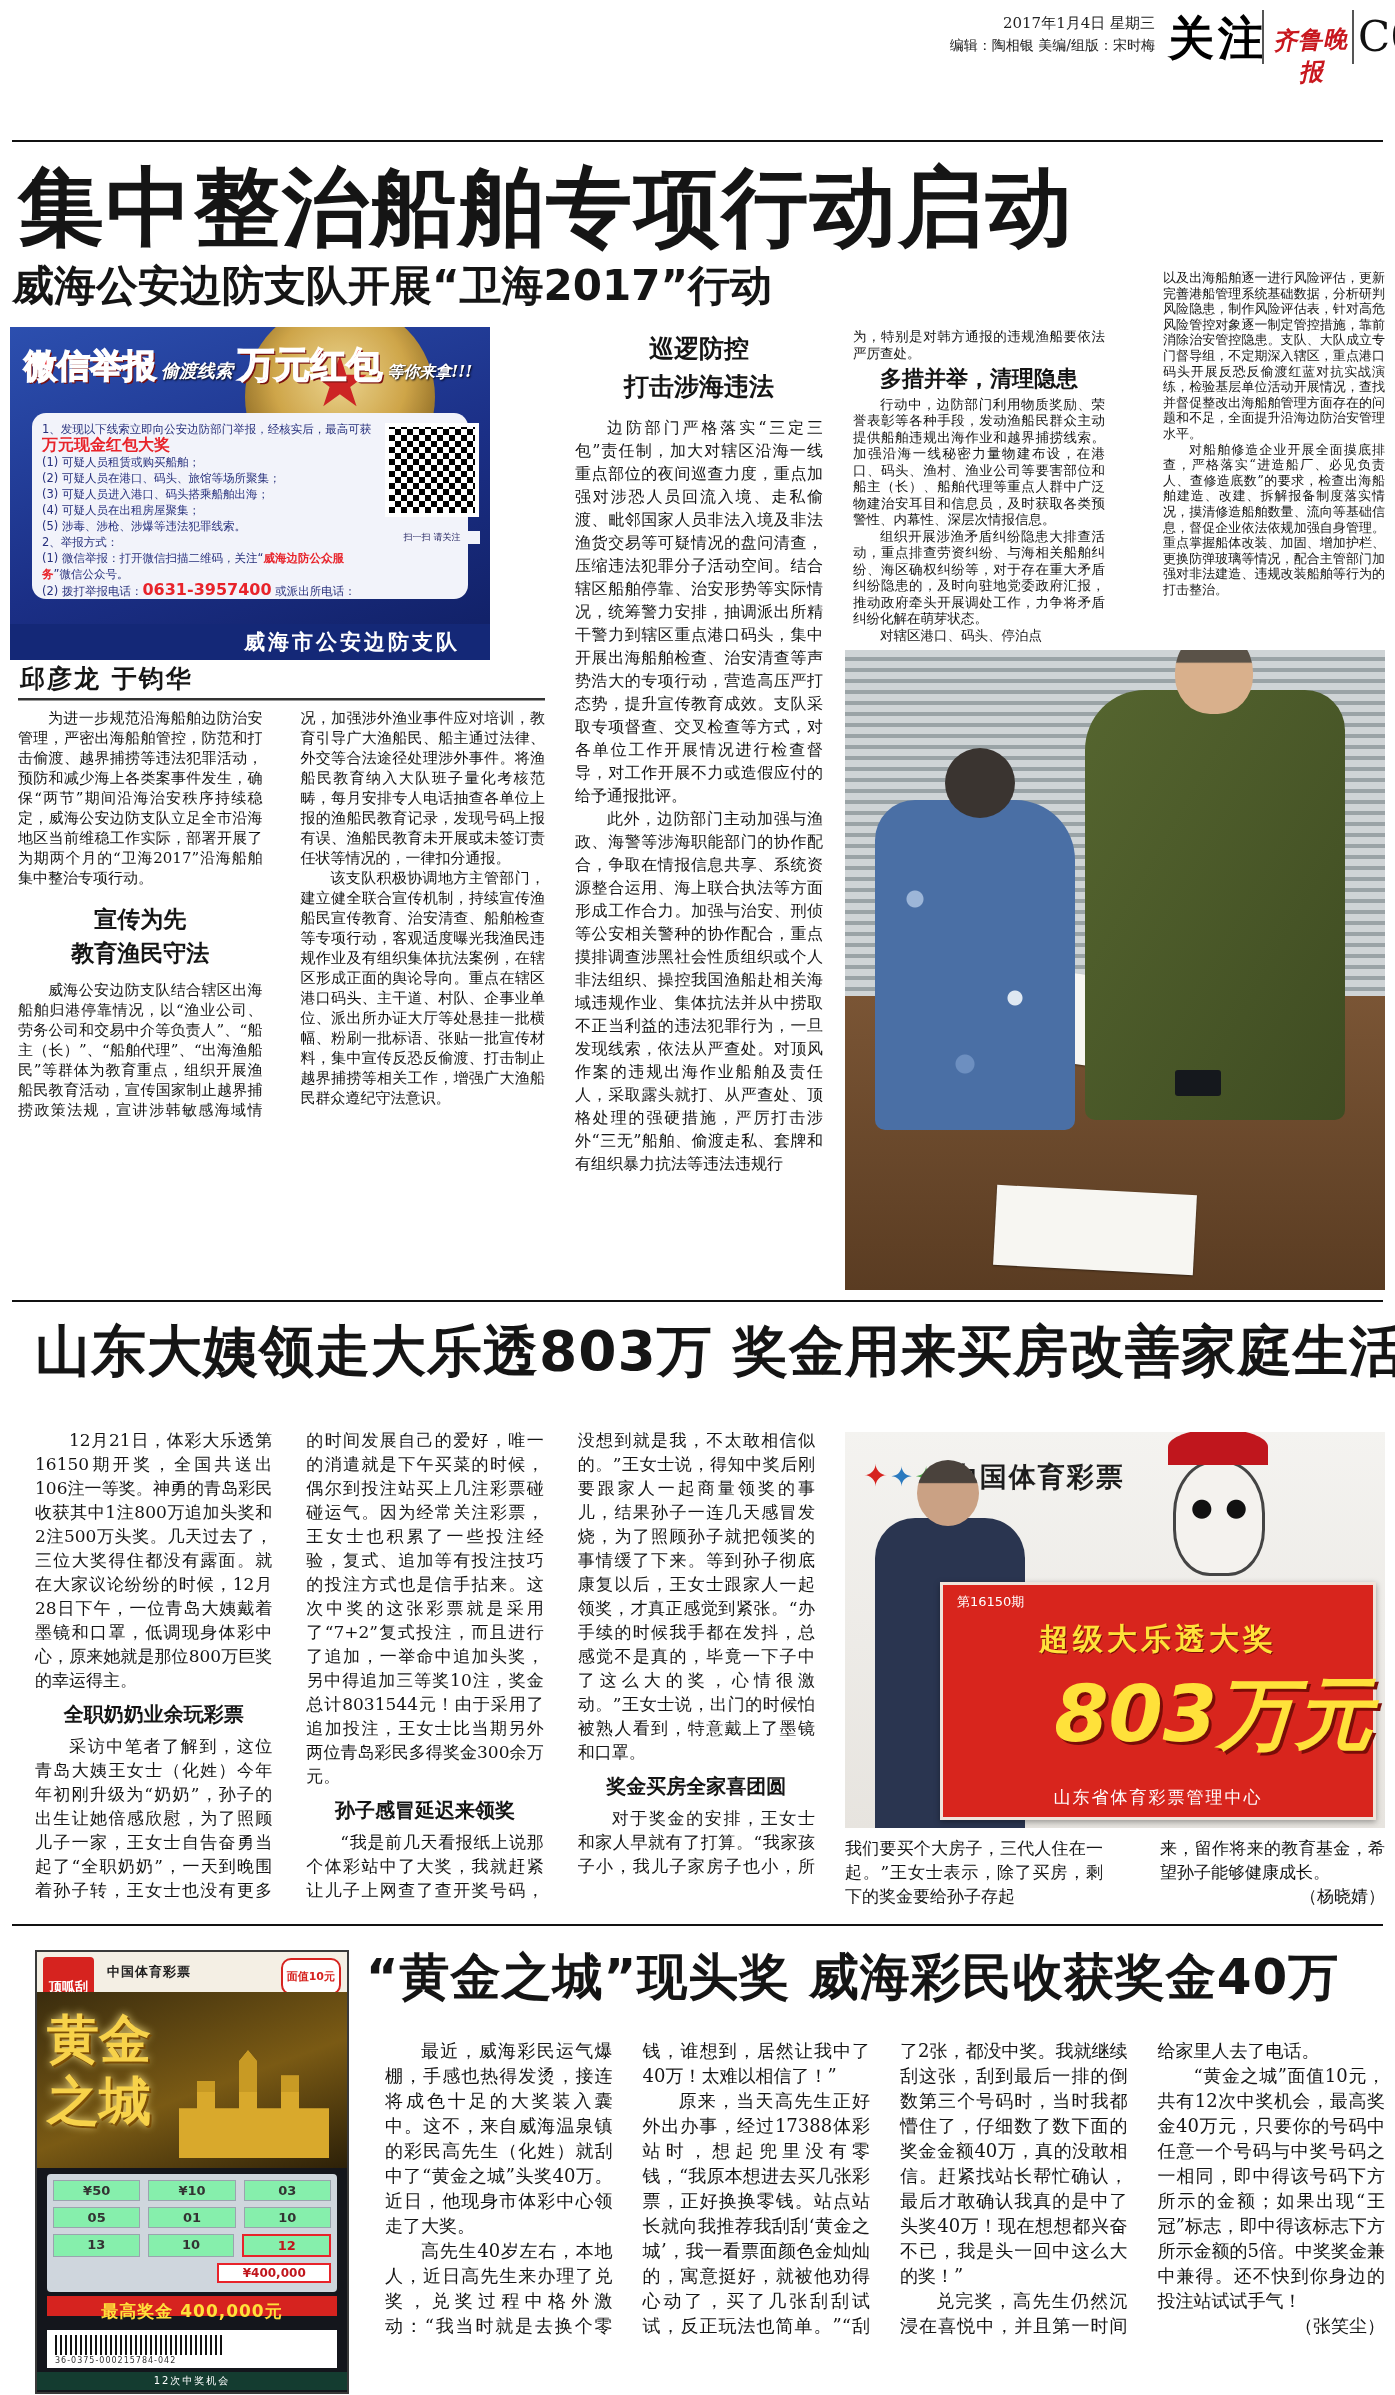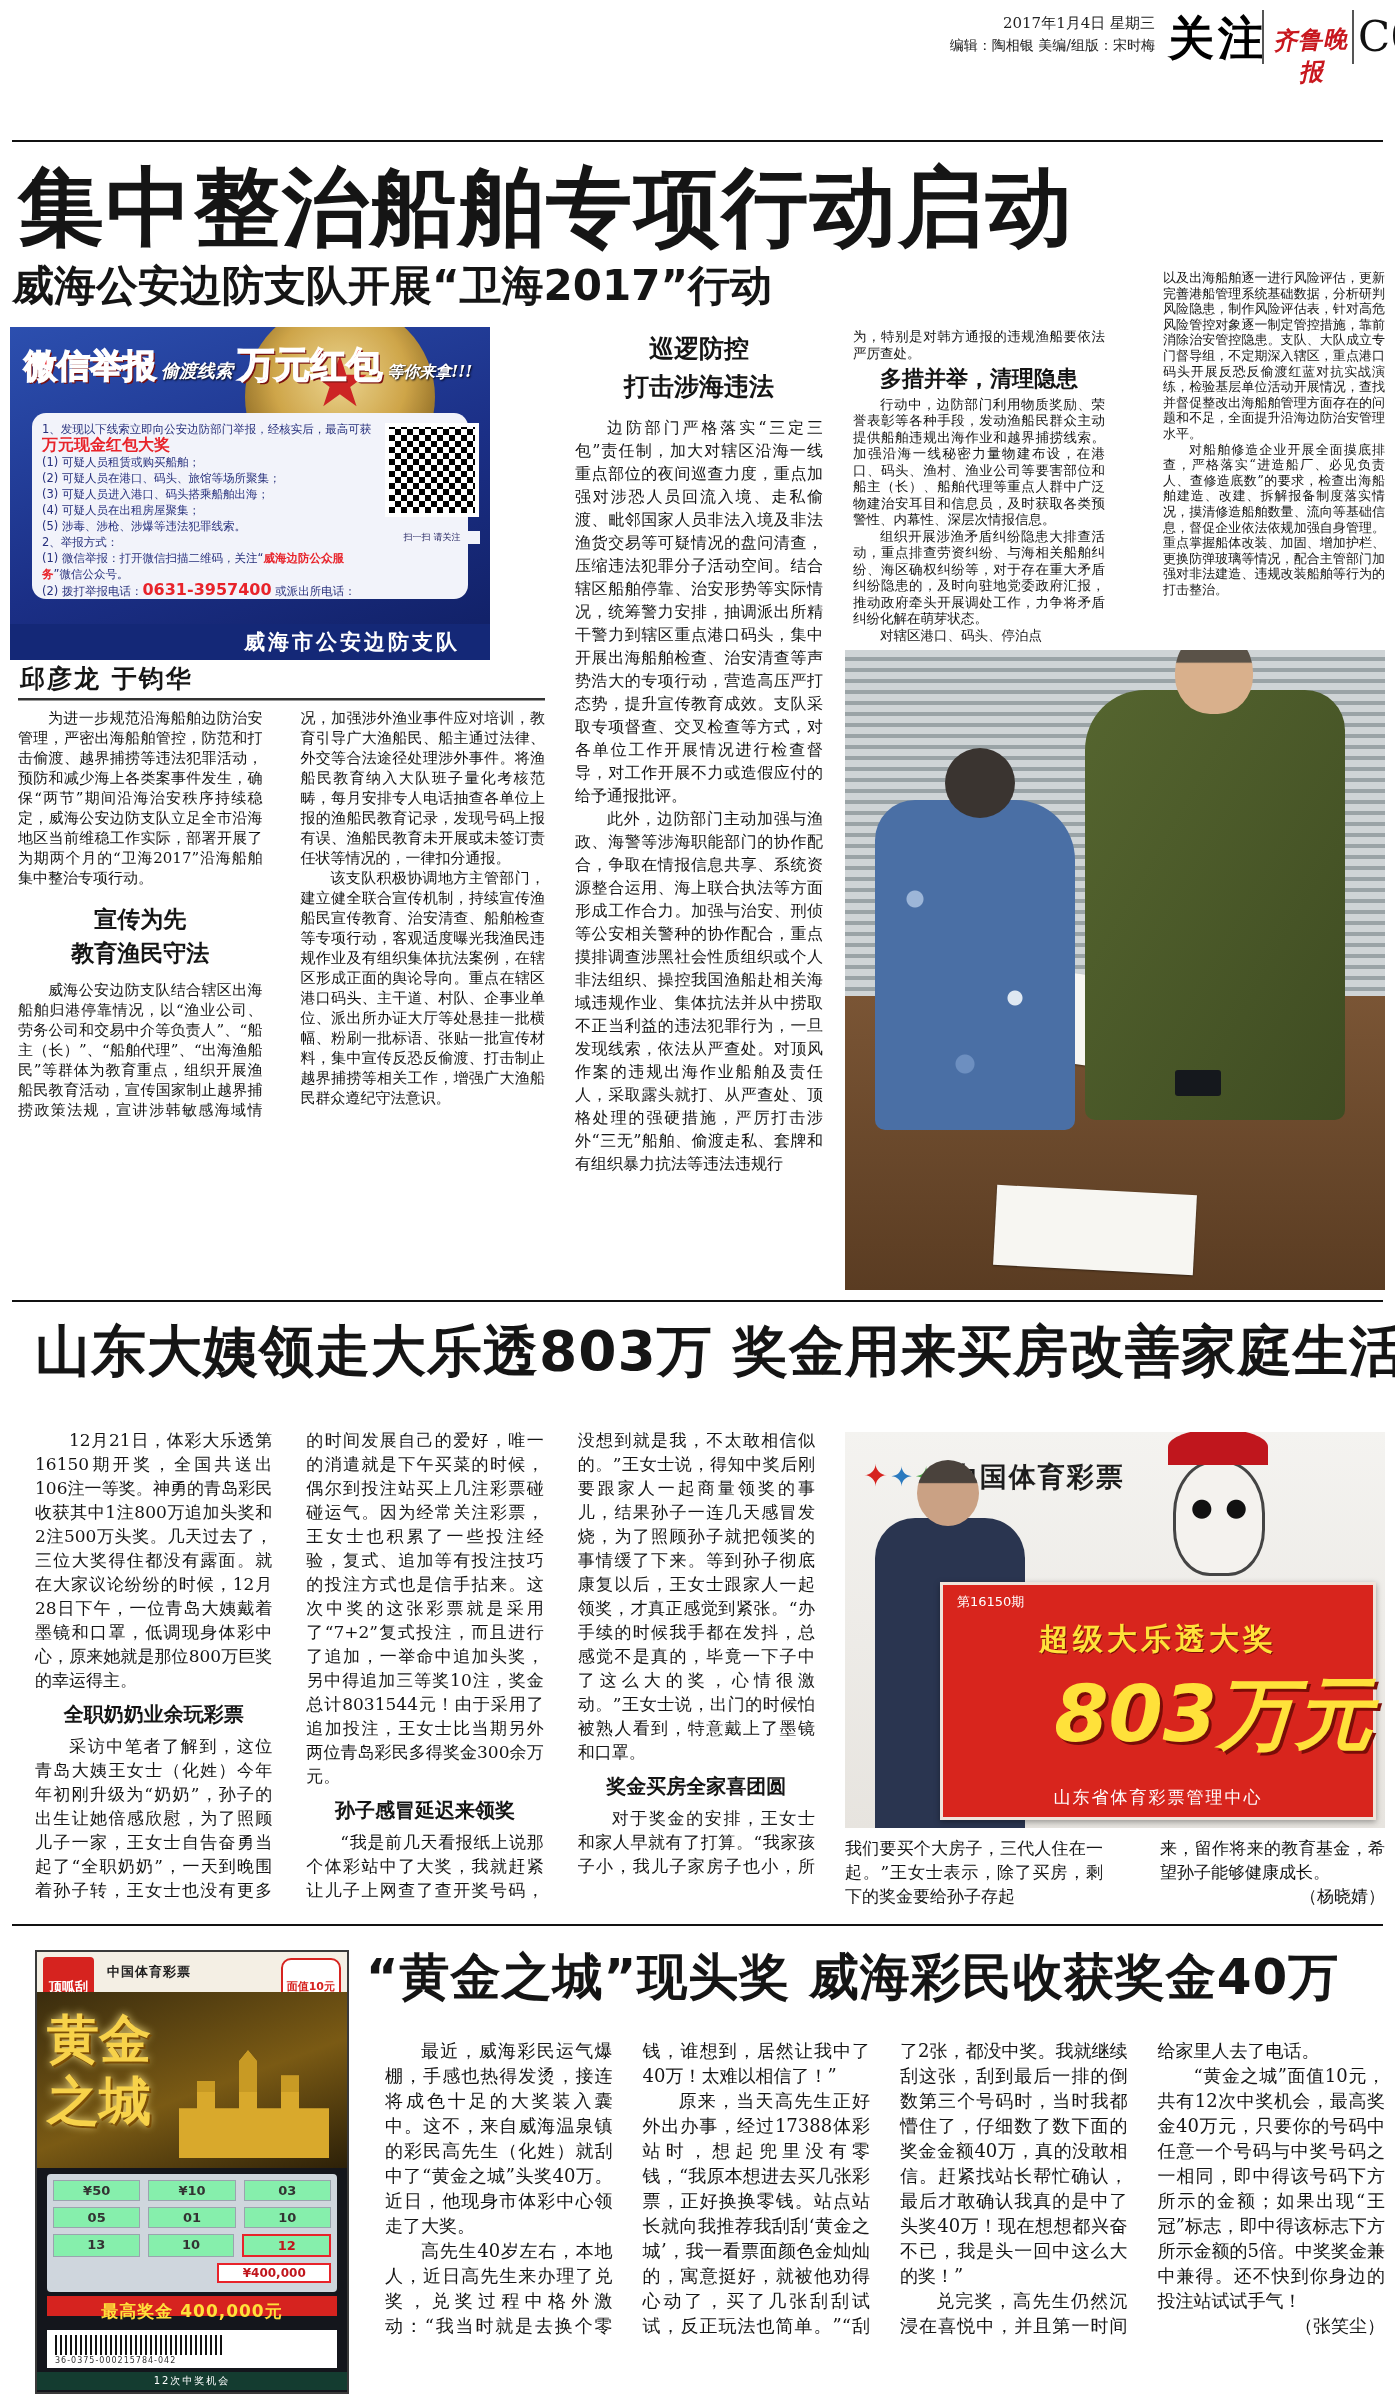--- a/index.html
+++ b/index.html
@@ -81,21 +81,21 @@
         background:radial-gradient(circle at 30% 42%,#111 0 9px,transparent 10px),
                    radial-gradient(circle at 70% 42%,#111 0 9px,transparent 10px),#f4f2ee;
         border:3px solid #444;}
   .mask .crown{position:absolute;left:-8px;top:-34px;width:100px;height:36px;border-radius:50% 50% 0 0;background:#c0161d;}
   
   .h1c{font-size:50px;font-weight:bold;white-space:nowrap;letter-spacing:1px;text-align:center;}
   .ticket{background:#14161c;border:2px solid #3a3a3a;overflow:hidden;font-family:"DejaVu Sans",sans-serif;}
   .tk-top{position:absolute;left:0;top:0;width:100%;height:40px;background:#f4efe4;}
   .tk-brand{position:absolute;left:6px;top:5px;background:#d6231f;color:#fff;font-weight:bold;font-size:13px;padding:21px 6px;border-radius:4px;}
   .tk-lot{position:absolute;left:70px;top:11px;font-size:13px;color:#222;font-weight:bold;letter-spacing:1px;}
-  .tk-face{position:absolute;right:6px;top:6px;background:#fff;border:2px solid #d6231f;color:#d6231f;font-weight:bold;font-size:11px;padding:19px 4px;border-radius:10px;}
+  .tk-face{position:absolute;right:6px;top:6px;background:#fff;border:2px solid #d6231f;color:#d6231f;font-weight:bold;font-size:11px;padding:9px 4px;border-radius:10px;}
   .tk-main{position:absolute;left:0;top:40px;width:100%;height:176px;background:linear-gradient(160deg,#3a2c0e,#7a5a14 55%,#2c2008);}
   .tk-name{position:absolute;left:10px;top:16px;width:120px;font-size:52px;line-height:62px;font-weight:bold;
            color:#f7d24a;text-shadow:2px 2px 0 #7a4d07,0 0 8px #ffe88a;}
   .castle{position:absolute;right:18px;bottom:10px;width:150px;height:110px;
           background:linear-gradient(0deg,#d9a92c 60%,transparent 60%),
                      linear-gradient(0deg,transparent 0 60%,#c89a24 60% 100%);
           clip-path:polygon(0 100%,0 55%,12% 55%,12% 30%,24% 30%,24% 55%,40% 55%,40% 12%,46% 2%,52% 12%,52% 55%,68% 55%,68% 25%,80% 25%,80% 55%,100% 55%,100% 100%);
           background-color:#d9a92c;}
   .tk-grid{position:absolute;left:10px;top:222px;width:290px;height:118px;background:#cfd6dd;border-radius:4px;padding:6px;box-sizing:border-box;}
   .tk-row{display:flex;gap:8px;margin-bottom:6px;}

